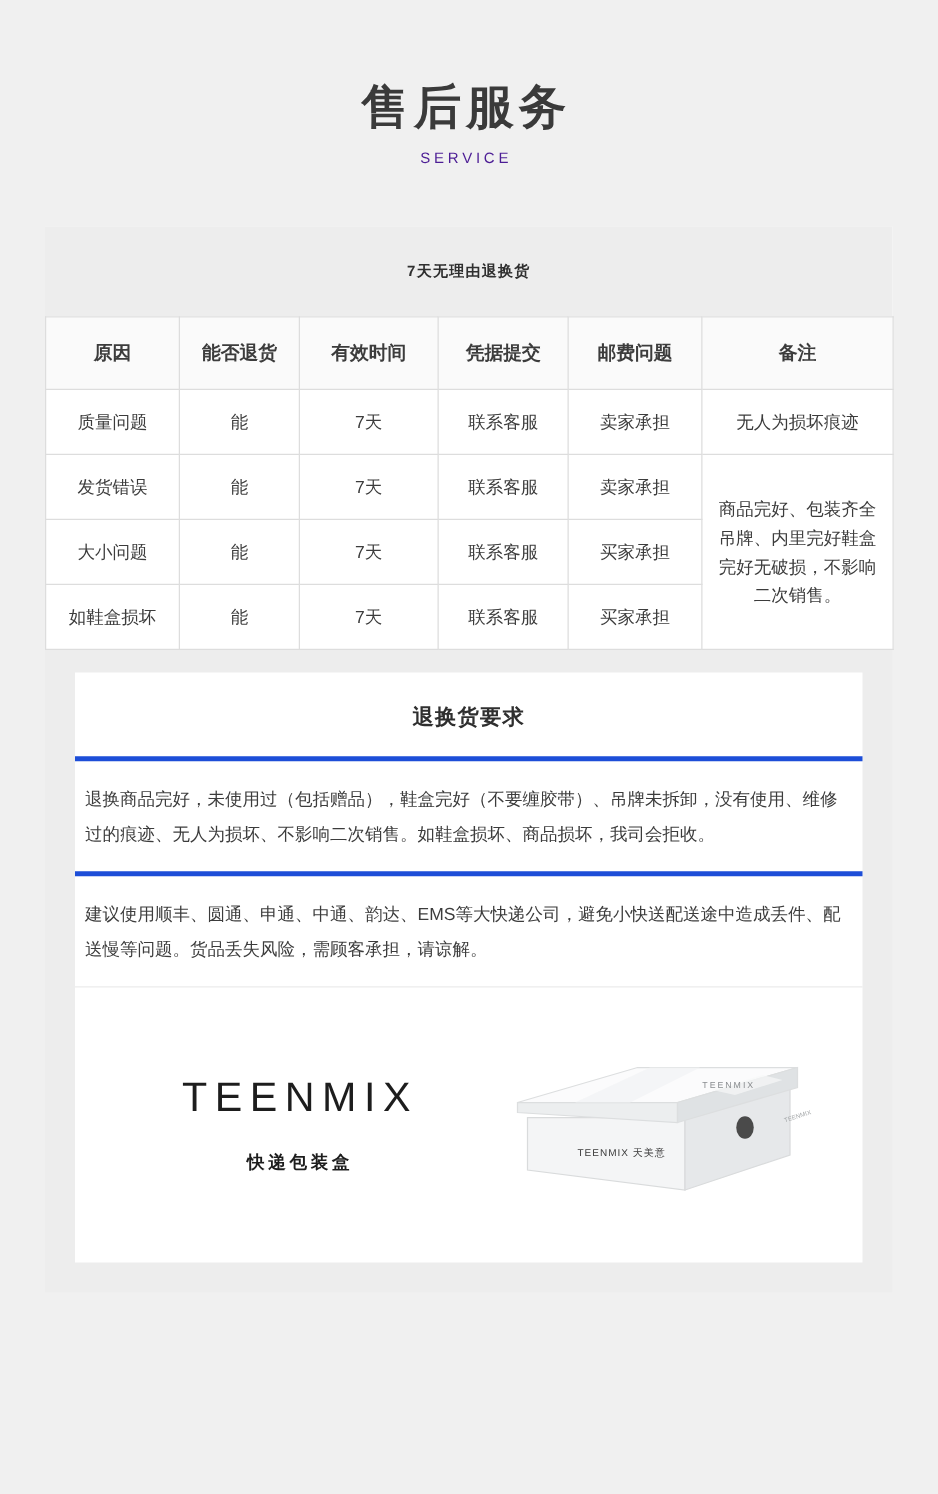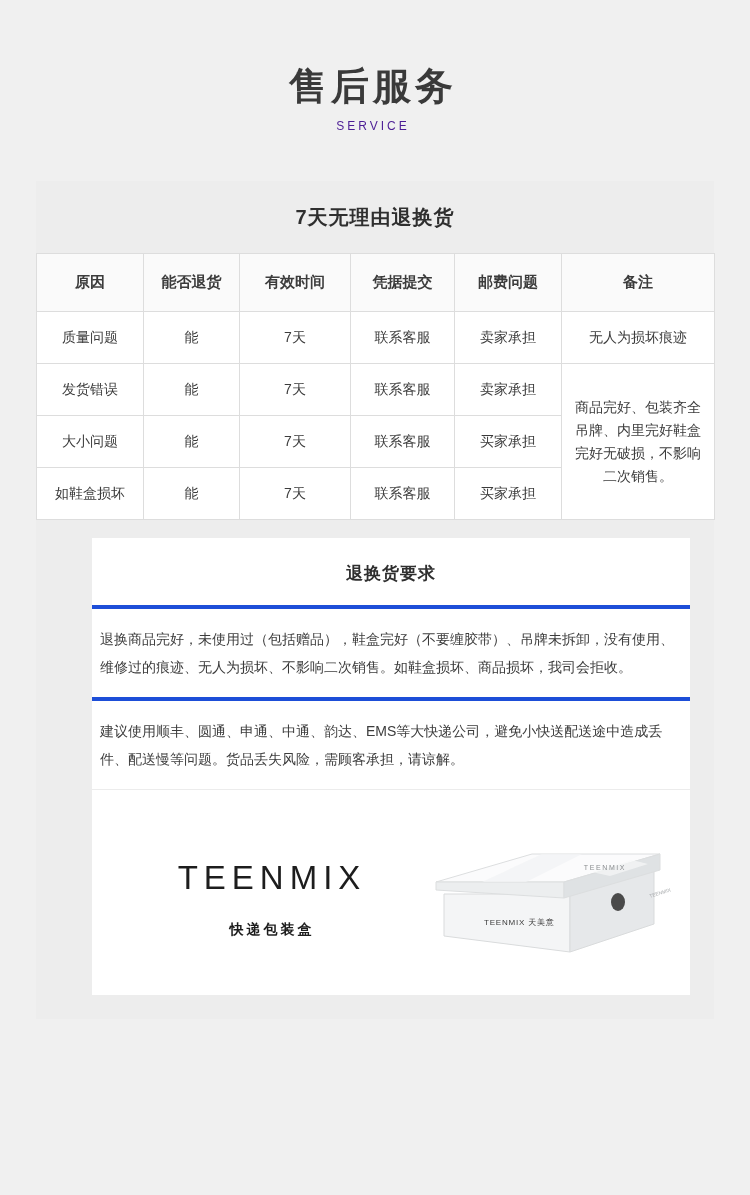--- a/index.html
+++ b/index.html
@@ -44,21 +44,21 @@
     width: 678px;
     background: #fff;
   }
 
   .card-banner {
     background: #ededed;
     height: 72px;
     display: flex;
     align-items: center;
     justify-content: center;
-    font-size: 20px;
+    font-size: 12px;
     font-weight: bold;
     color: #2f2f2f;
     letter-spacing: 1px;
   }
 
   
   table.refund-table {
     width: 100%;
     border-collapse: collapse;
     table-layout: fixed;
@@ -98,21 +98,21 @@
   .col-5 { width: 107px; }
   .col-6 { width: 153px; }
 
   
   .req-wrap {
     margin: 0 36px;
     width: 678px;
     background: #ededed;
     padding: 18px 24px 24px 24px;
   }
-  .req-inner { background: #fff; margin-left: 32px; }
+  .req-inner { background: #fff; }
   .req-title {
     text-align: center;
     font-size: 17px;
     font-weight: bold;
     color: #2f2f2f;
     padding: 24px 0 20px 0;
     letter-spacing: 1px;
   }
   .req-para {
     font-size: 14px;
@@ -120,21 +120,21 @@
     color: #3c3c3c;
     padding: 16px 8px;
     border-top: 4px solid #1d4ed8;
   }
   .req-para:first-of-type { border-top: none; padding-top: 0; }
 
   
   .brand-row {
     display: flex;
     align-items: center;
-    padding: 34px 30px 21px 30px;
+    padding: 34px 30px 36px 30px;
     border-top: 1px solid #ececec;
   }
   .brand-left {
     flex: 0 0 300px;
     text-align: center;
   }
   .brand-name {
     font-size: 33px;
     letter-spacing: 6px;
     color: #1d1d1d;

